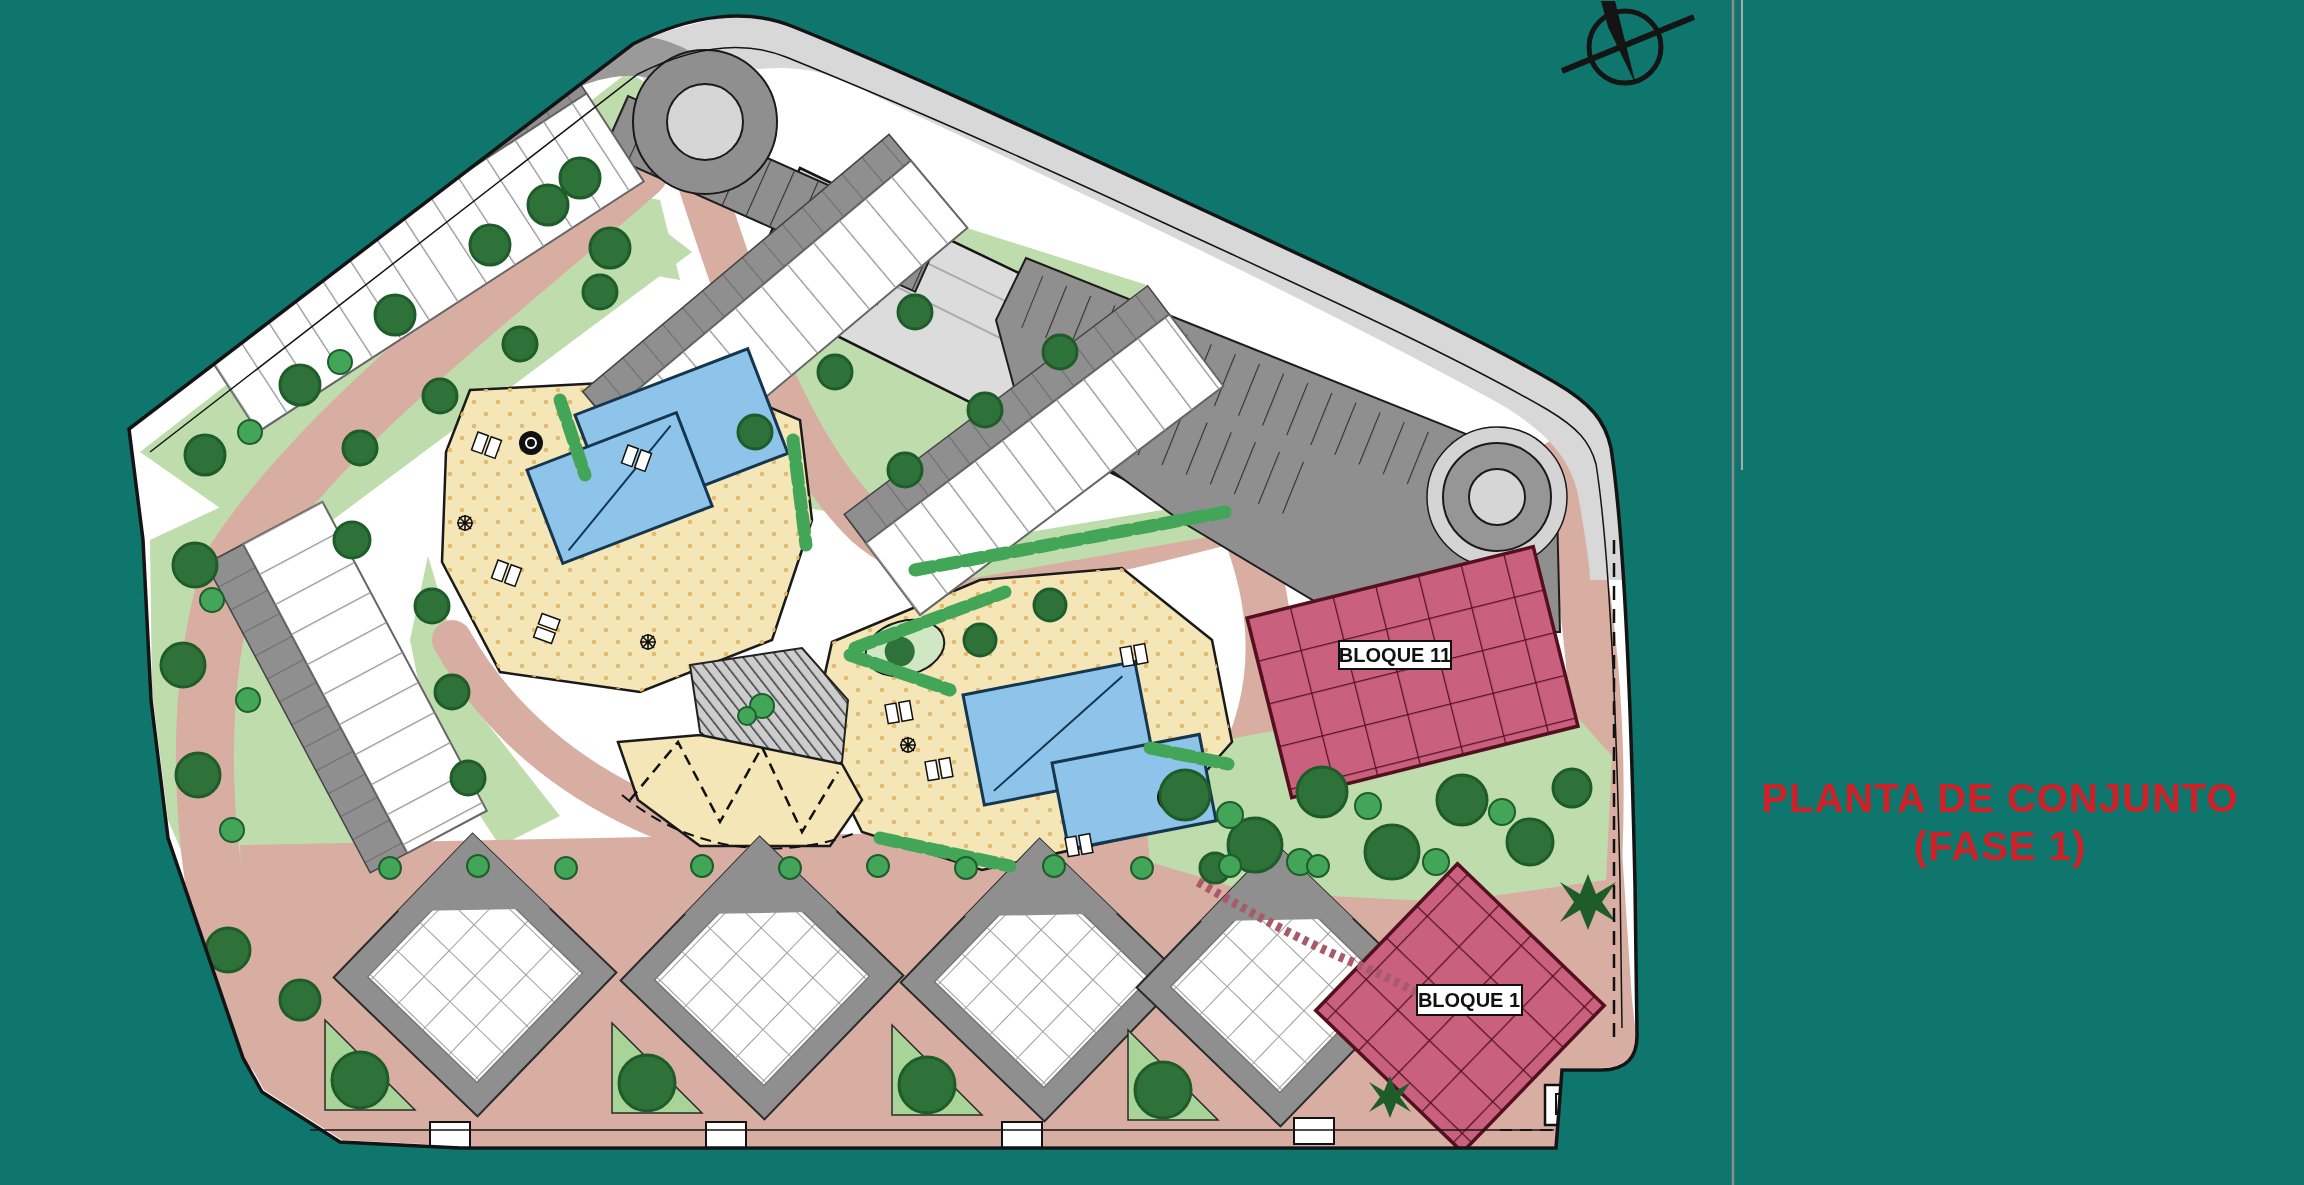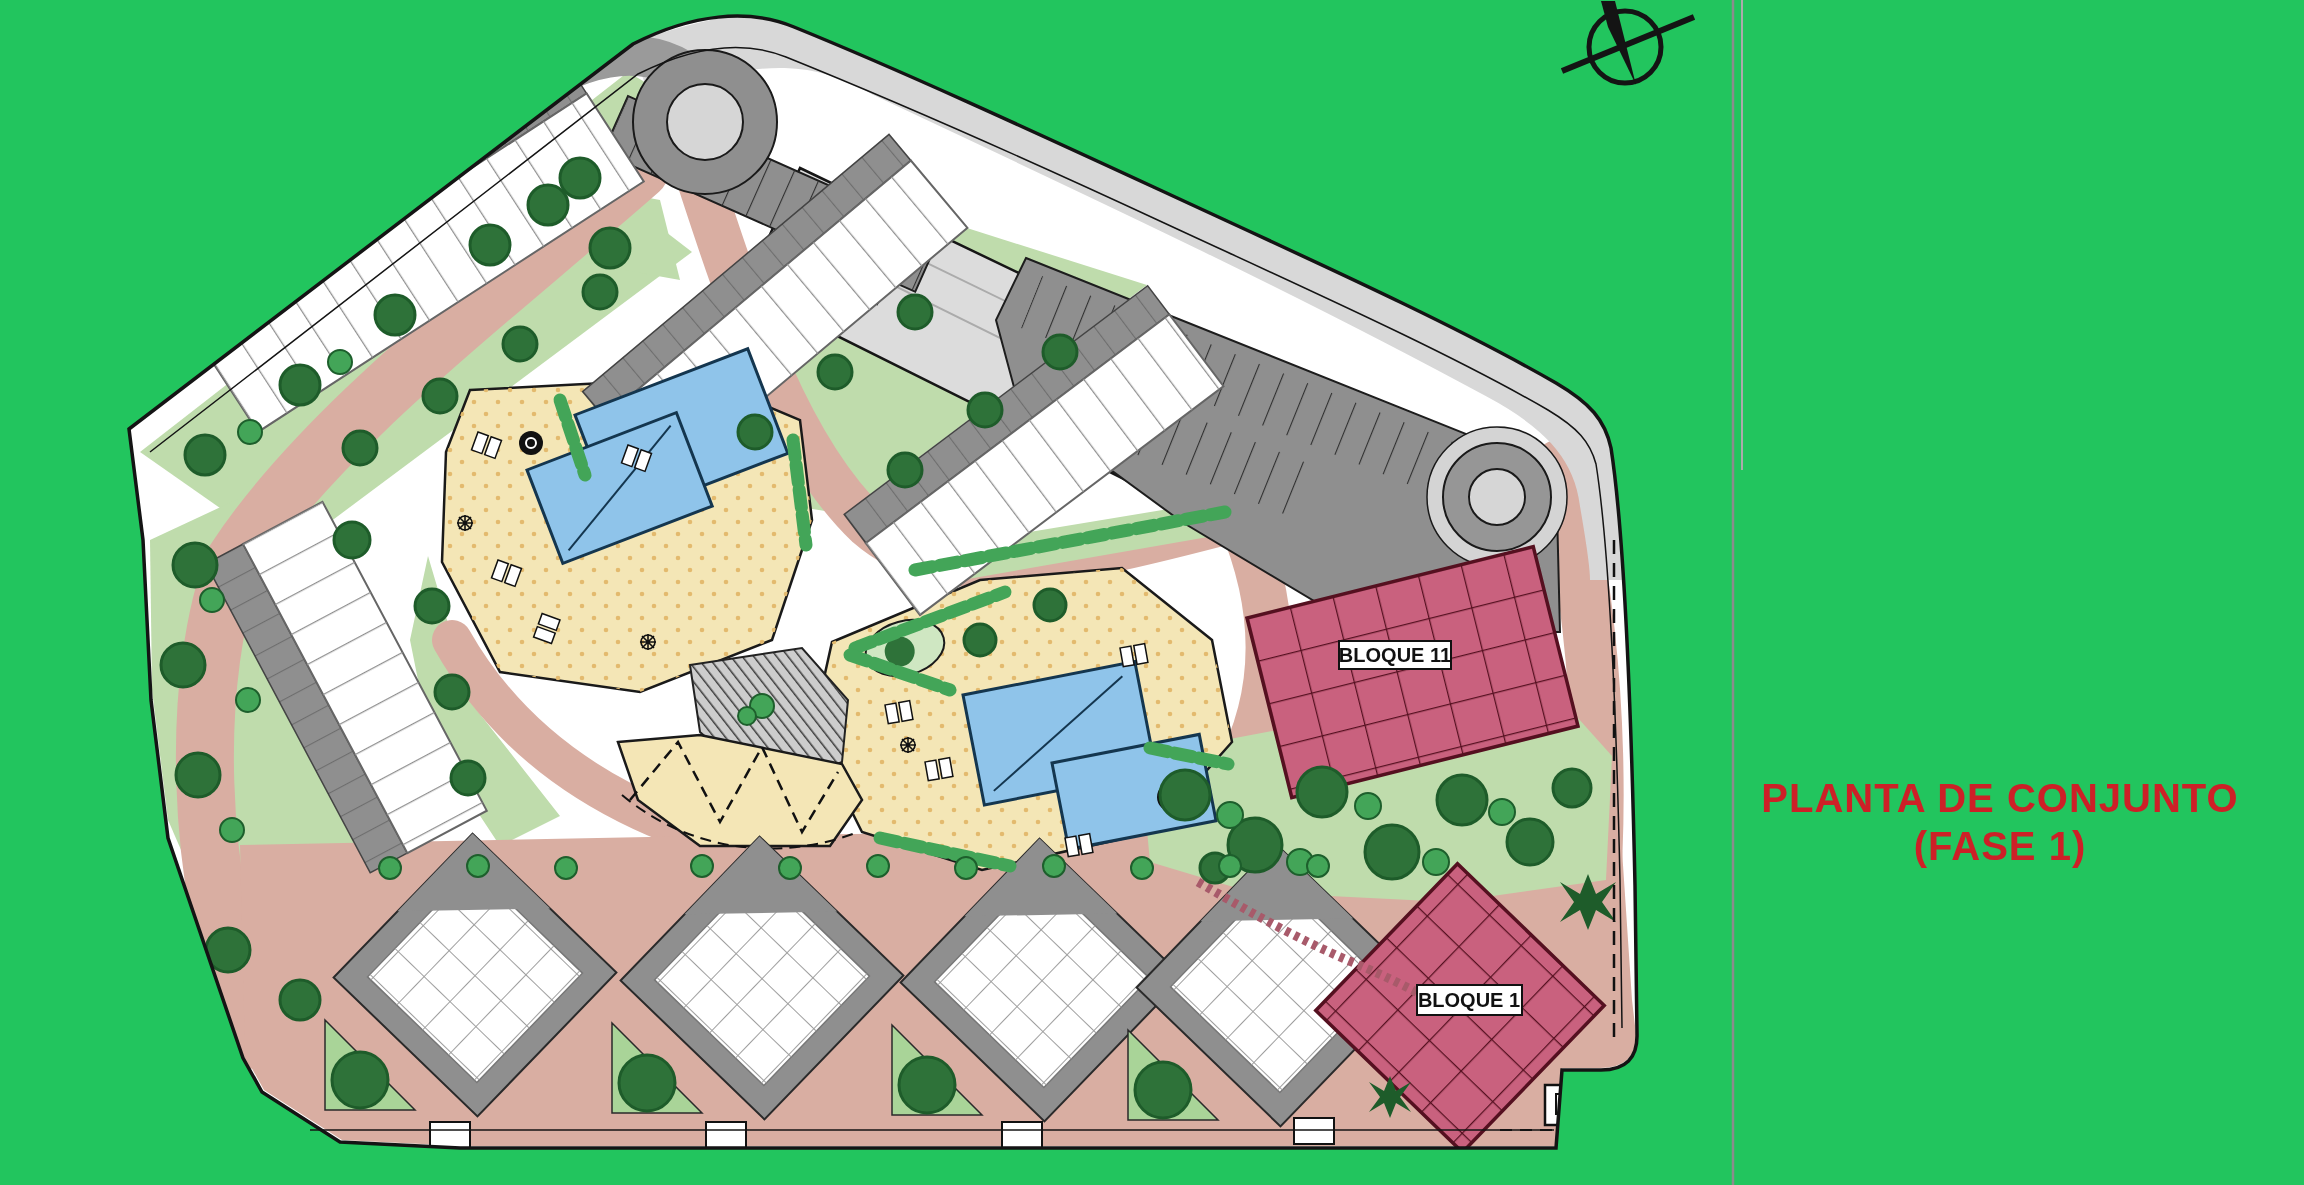--- a/index.html
+++ b/index.html
@@ -1,16 +1,16 @@
 <!DOCTYPE html>
 <html style="--road: #d9aea2; --deck: #f4e6b6; --deck-dot: #e3ba6e; --pool: #8fc4ea; --lawn: #bfdcac; --lawn-mid: #a9d498; --bush: #43a558; --tree: #2e7239; --tree-dark: #1e5c2a; --parking: #8f8f8f; --road-band: #d8d8d8; --building-zone: #dcdcdc; --roof-gray: #8f8f8f; --white: #ffffff; --outline: #141414; --pink: #c9617e; --pink-line: #551020; --label-bg: #ffffff; --divider: #9a9a9a; --title-red: #cd2027;"><head>
 <meta charset="utf-8">
 <style>
   html,body{margin:0;padding:0;background:#ffffff;}
-  .stage{position:relative;width:2304px;height:1185px;background:#22c55e;overflow:hidden;
+  .stage{position:relative;width:2304px;height:1185px;background:#0f766e;overflow:hidden;
          font-family:"Liberation Sans",sans-serif;}
   svg{position:absolute;left:0;top:0;}
   .tree{fill:var(--tree);stroke:var(--tree-dark);stroke-width:3;}
   .bush{fill:var(--bush);stroke:#1d5f2c;stroke-width:2;}
   .hedge{stroke:var(--bush);stroke-width:13;fill:none;stroke-dasharray:18 7;stroke-linecap:round;}
   .road-s{stroke:var(--road);fill:none;stroke-linecap:round;}
   .lawn{fill:var(--lawn);}
   .deck{fill:var(--deck);stroke:#1a1a1a;stroke-width:2.5;}
   .pool{fill:var(--pool);stroke:#14364f;stroke-width:3;}
   .lbox{fill:var(--label-bg);stroke:#111;stroke-width:2;}

